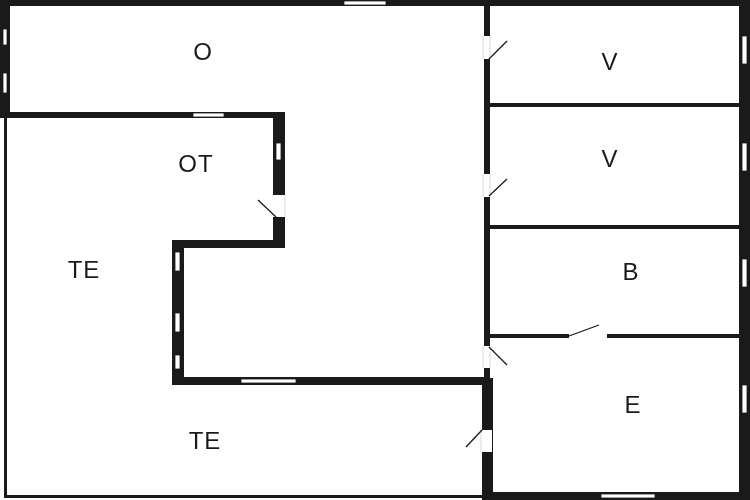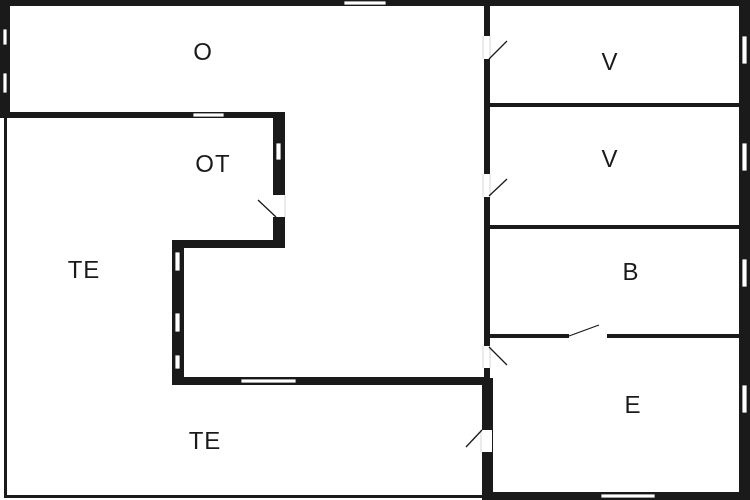--- a/index.html
+++ b/index.html
@@ -93,20 +93,20 @@
     <line x1="489" y1="59" x2="507" y2="41"></line>
     <line x1="489" y1="196" x2="507" y2="179"></line>
     <line x1="569" y1="336" x2="599" y2="325"></line>
     <line x1="489" y1="347" x2="507" y2="365"></line>
     <line x1="482" y1="430" x2="466" y2="447"></line>
   </g>
 </svg>
 
 <div id="labels">
   <div class="label" style="left:203px;top:52px;">O</div>
-  <div class="label" style="left:213px;top:164px;">OT</div>
+  <div class="label" style="left:196px;top:164px;">OT</div>
   <div class="label" style="left:84px;top:270px;">TE</div>
   <div class="label" style="left:205px;top:441px;">TE</div>
   <div class="label" style="left:610px;top:62px;">V</div>
   <div class="label" style="left:610px;top:159px;">V</div>
   <div class="label" style="left:631px;top:272px;">B</div>
   <div class="label" style="left:633px;top:405px;">E</div>
 </div>
 
 </body></html>

